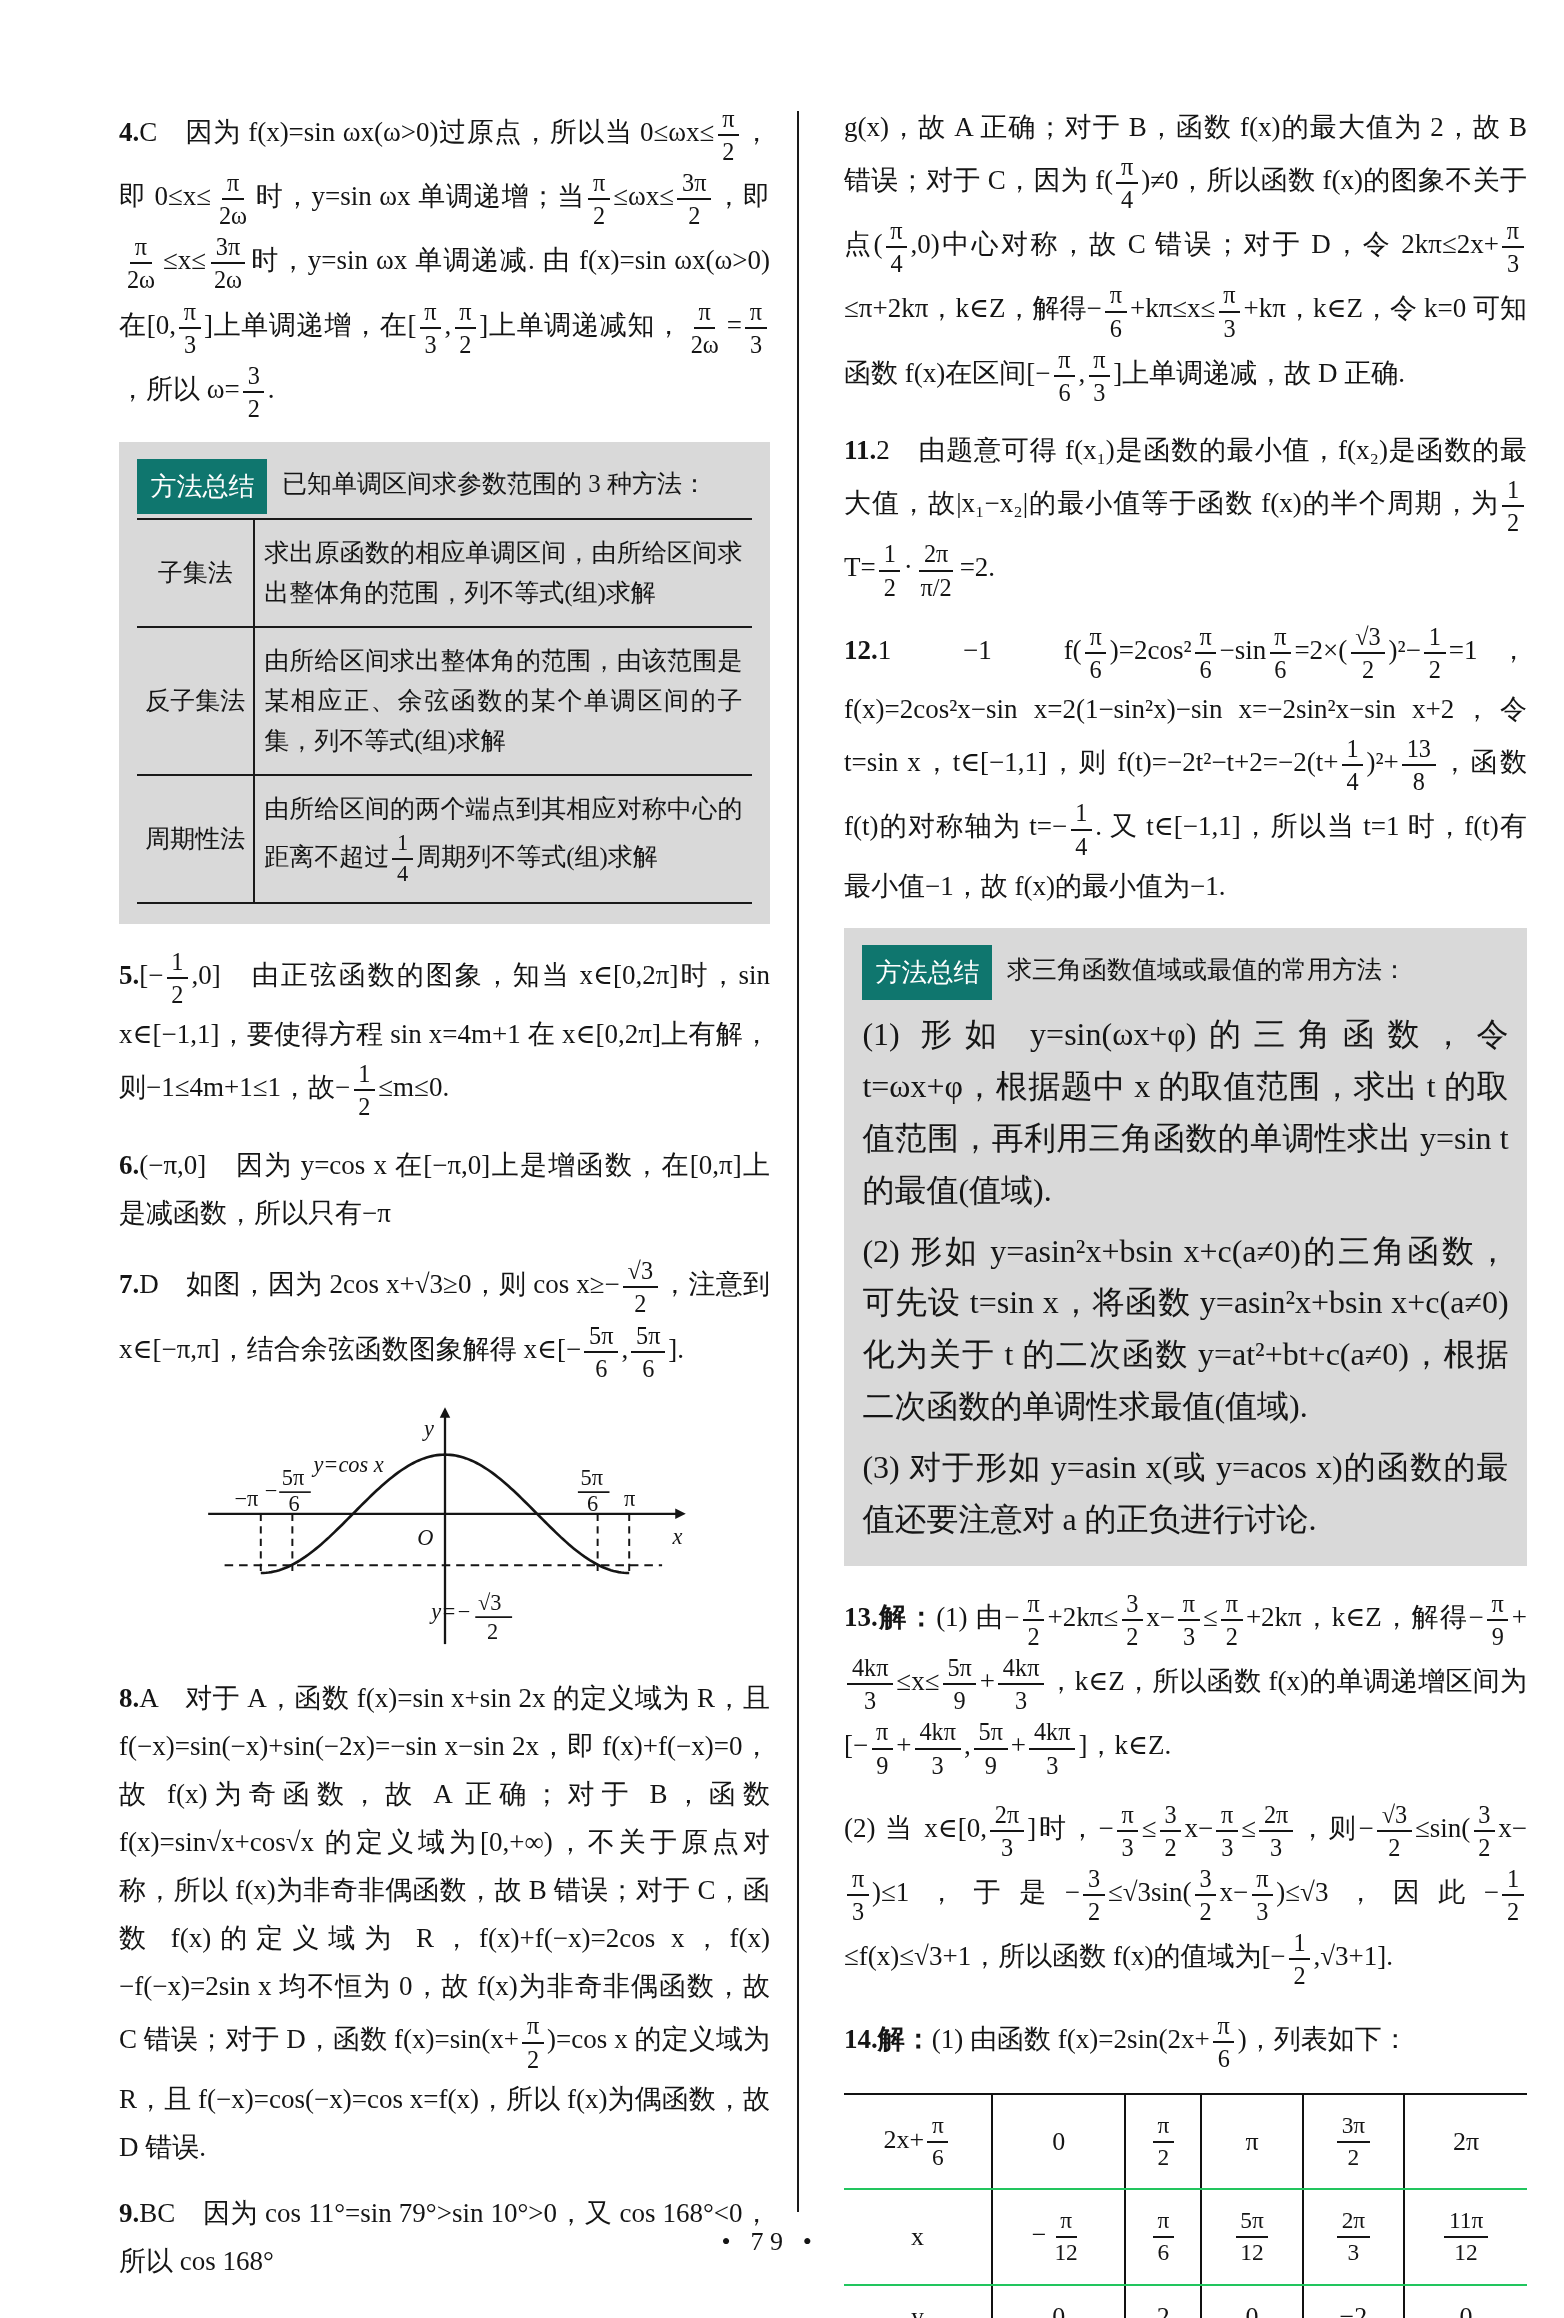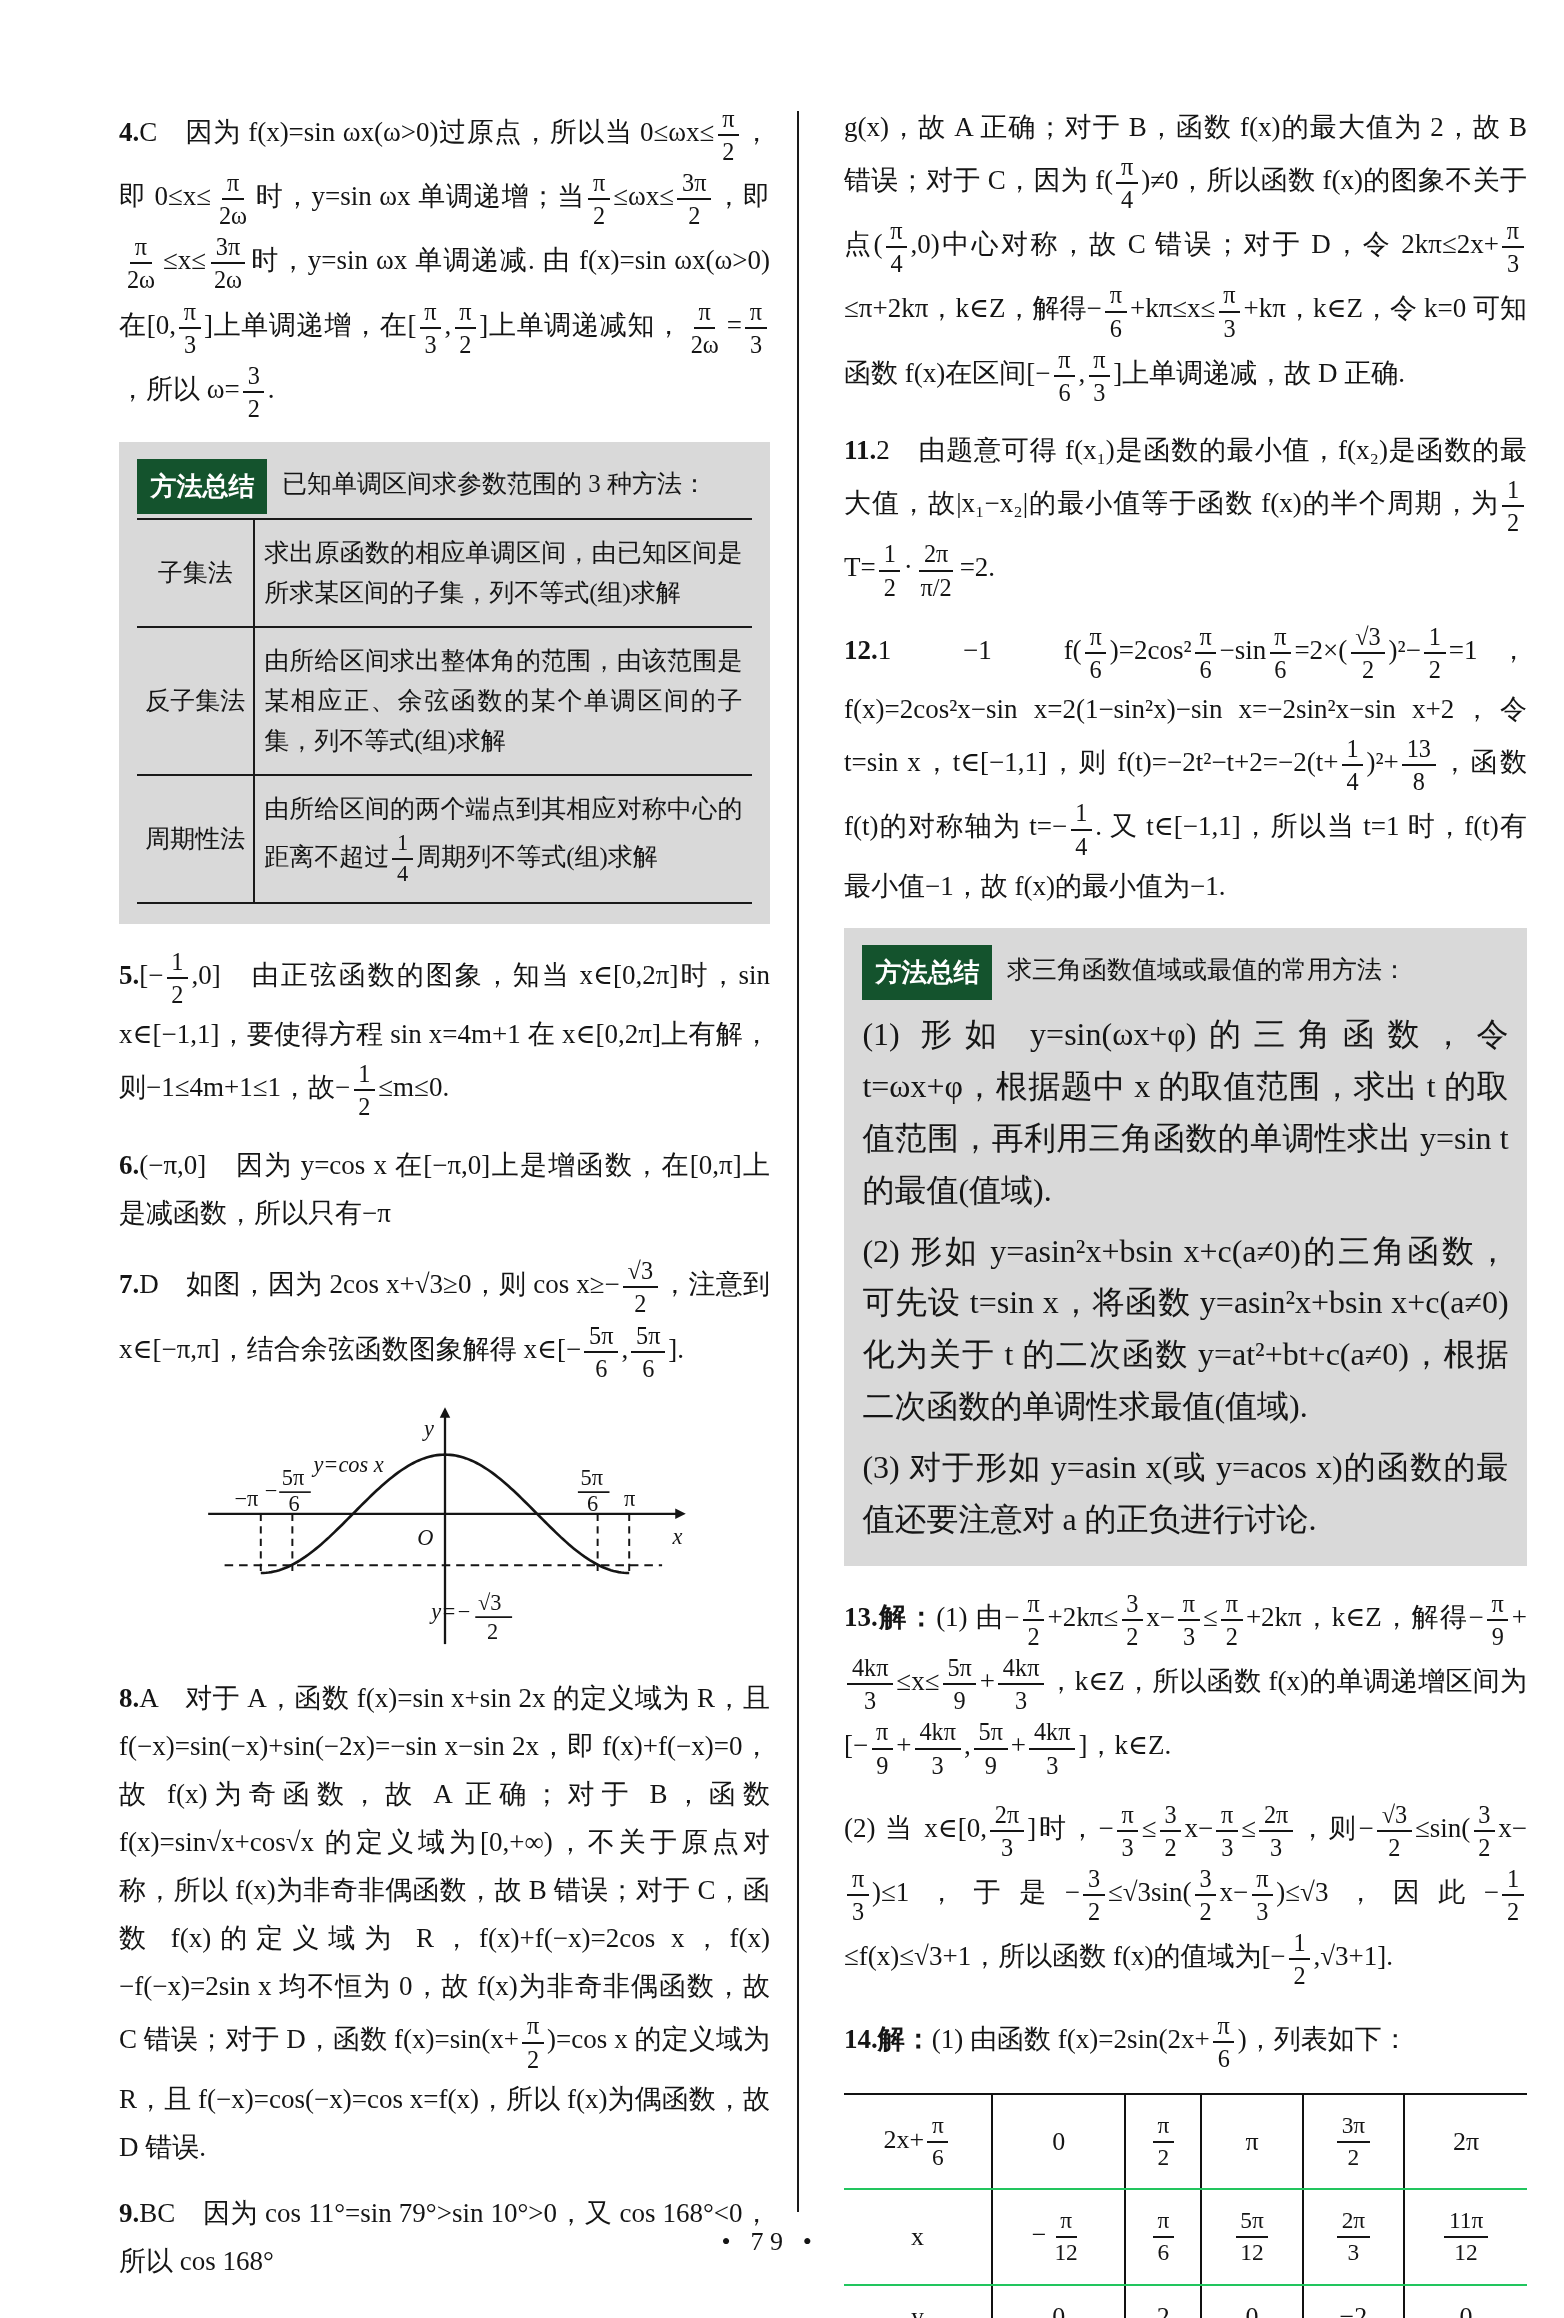--- a/index.html
+++ b/index.html
@@ -14,22 +14,22 @@
   .divider{position:absolute;left:797px;top:111px;width:2px;height:2101px;background:#1a1a1a;}
   .para{font-size:27px;line-height:1.78;text-align:justify;margin:0 0 18.4px 0;}
   .para b{font-weight:bold;}
   
   .frac{display:inline-flex;flex-direction:column;align-items:center;vertical-align:middle;margin:0 3.3px;}
   .frac .fn,.frac .fd{display:block;font-size:0.9em;line-height:1.28;padding:0 4.6px;text-align:center;}
   .frac .fn{border-bottom:2px solid #151515;}
   
   .mbox{background:#d9d9d9;padding:17px 18.4px 20px 18.4px;margin:2.6px 0 22.4px 0;}
   .mhead{margin:0 0 4px 0;font-size:25px;line-height:1.6;text-align:justify;}
-  .mlabel{display:inline-block;background:#14532d;color:#ffffff;font-family:"Liberation Sans","DejaVu Sans",sans-serif;
-          font-weight:bold;font-size:26px;padding:6.6px 13px;margin-right:14.5px;vertical-align:middle;}
+  .mlabel{display:inline-block;background:#0f766e;color:#ffffff;font-family:"Liberation Sans","DejaVu Sans",sans-serif;
+          font-weight:normal;font-size:26px;padding:6.6px 13px;margin-right:14.5px;vertical-align:middle;}
   .mtext{font-size:32px;line-height:1.62;text-align:justify;margin:9.2px 0 0 0;}
   .mtable{width:100%;border-collapse:collapse;margin-top:0;border-top:2.6px solid #1a1a1a;border-bottom:2.6px solid #1a1a1a;background:transparent;}
   .mtable td{border-bottom:2px solid #1a1a1a;font-size:25px;line-height:1.6;padding:13px 9.2px;vertical-align:middle;text-align:justify;}
   .mtable tr:last-child td{border-bottom:none;}
   .mtable td.mname{width:105px;text-align:center;border-right:2px solid #1a1a1a;padding:13px 5.3px;}
   
   .vtable{width:100%;border-collapse:collapse;margin-top:9.2px;border-top:2.6px solid #111;border-bottom:4.6px solid #111;}
   .vtable td{border-bottom:2px solid #22c55e;border-right:2px solid #111;text-align:center;font-size:26px;padding:16px 2.6px;}
   .vtable td:last-child{border-right:none;}
   .vtable tr:last-child td{border-bottom:none;}
@@ -86,21 +86,21 @@
       </span>.</p>
 
   <div class="mbox">
     <p class="mhead">
       <span class="mlabel">方法总结</span><span>已知单调区间求参数范围的 3 种方法：</span>
     </p>
     <table class="mtable">
       <tbody>
           <tr>
         <td class="mname">子集法</td>
-        <td class="mdesc">求出原函数的相应单调区间，由已知区间是所求某区间的子集，列不等式(组)求解</td>
+        <td class="mdesc">求出原函数的相应单调区间，由所给区间求出整体角的范围，列不等式(组)求解</td>
       </tr>
       <tr>
         <td class="mname">反子集法</td>
         <td class="mdesc">由所给区间求出整体角的范围，由该范围是某相应正、余弦函数的某个单调区间的子集，列不等式(组)求解</td>
       </tr>
       <tr>
         <td class="mname">周期性法</td>
         <td class="mdesc">由所给区间的两个端点到其相应对称中心的距离不超过<span class="frac">
                 <span class="fn">1</span>
                 <span class="fd">4</span>

